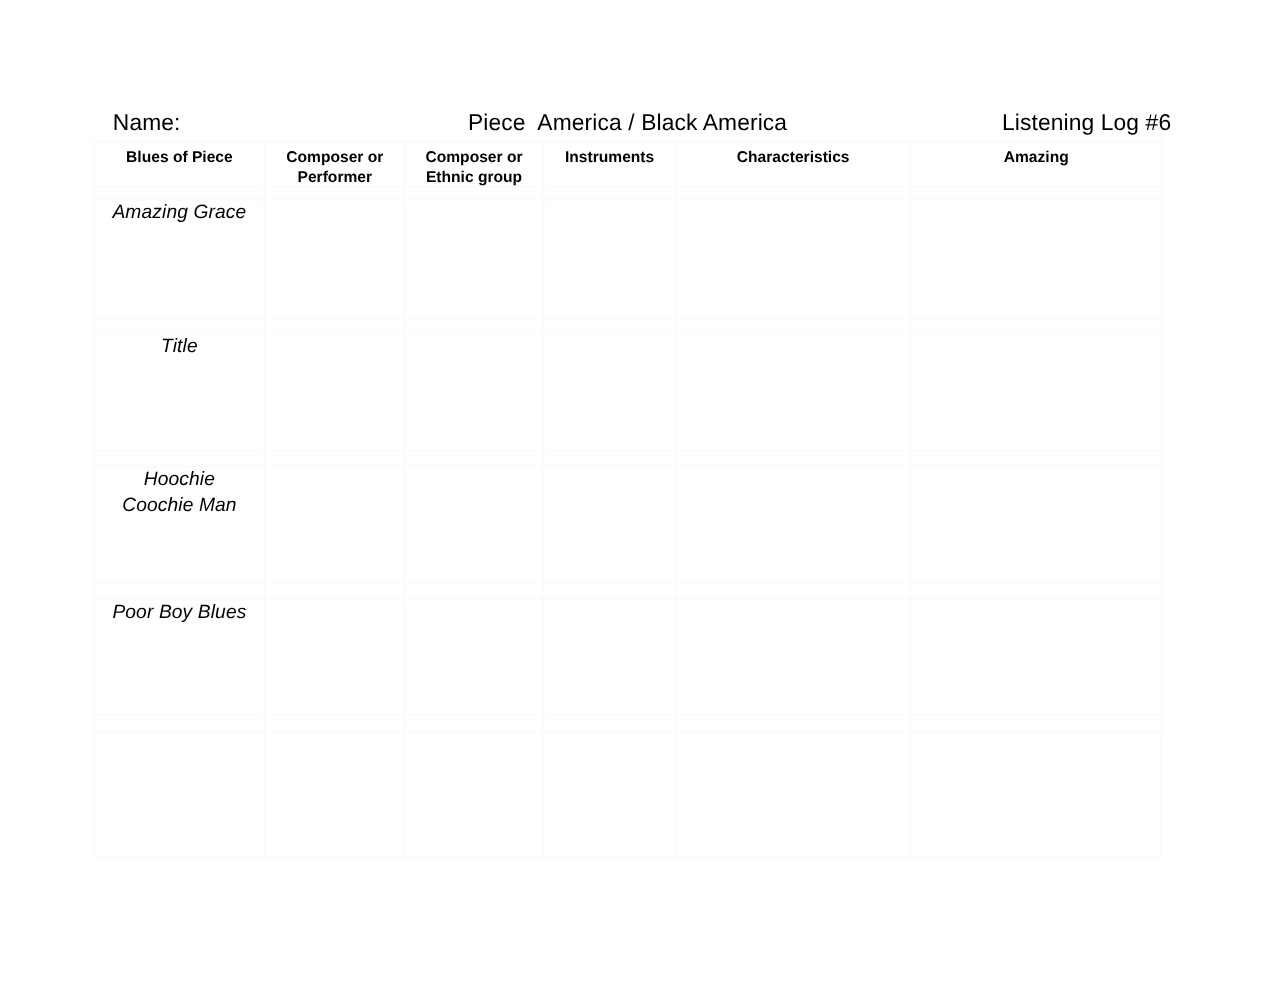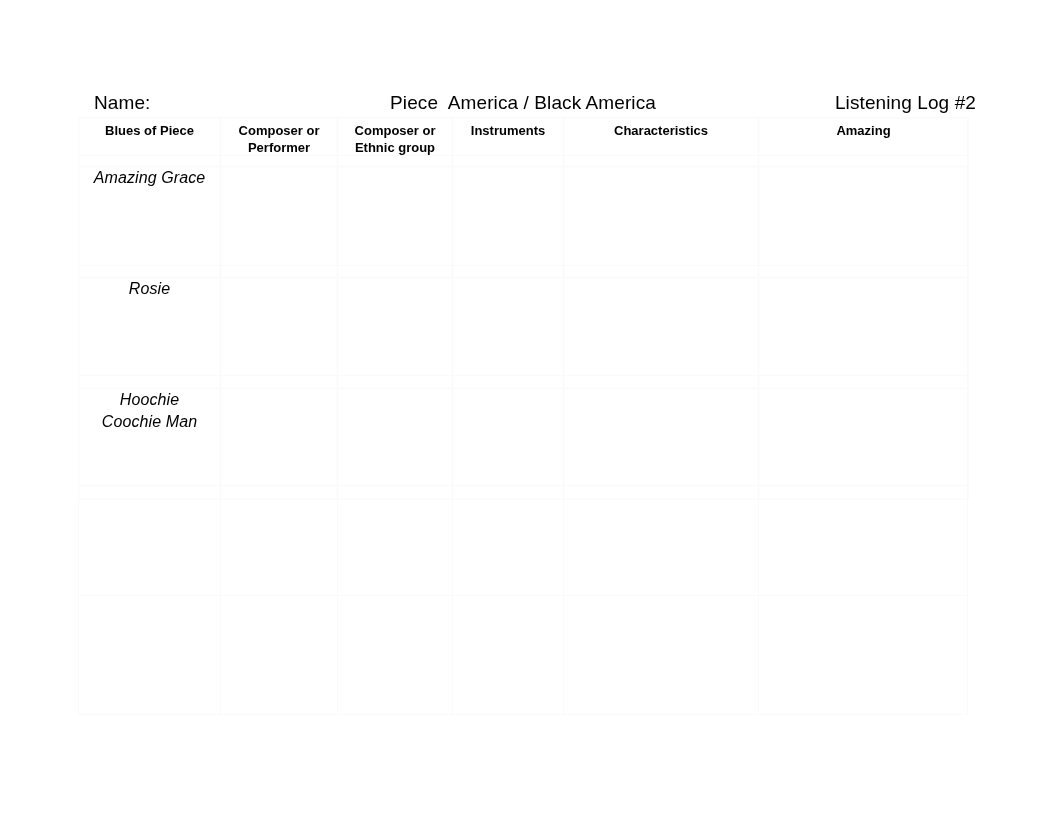--- a/index.html
+++ b/index.html
@@ -137,21 +137,21 @@
   }
 </style>
 </head>
 <body>
 
 <div class="page">
 
   <div class="title-row">
     <div class="title-name">Name:</div>
     <div class="title-center">Piece  America / Black America</div>
-    <div class="title-right">Listening Log #2</div>
+    <div class="title-right">Listening Log #6</div>
   </div>
 
   <table class="log-table">
     <colgroup>
       <col class="col-title">
       <col class="col-composer">
       <col class="col-country">
       <col class="col-instr">
       <col class="col-charact">
       <col class="col-comments">
@@ -169,30 +169,38 @@
     <tbody>
       <tr>
         <td class="cell-title">Amazing Grace</td>
         <td class="cell-blank"></td>
         <td class="cell-blank"></td>
         <td class="cell-blank"></td>
         <td class="cell-blank"></td>
         <td class="cell-blank"></td>
       </tr>
       <tr>
-        <td class="cell-title">Rosie</td>
+        <td class="cell-title">Title</td>
         <td class="cell-blank"></td>
         <td class="cell-blank"></td>
         <td class="cell-blank"></td>
         <td class="cell-blank"></td>
         <td class="cell-blank"></td>
       </tr>
       <tr>
         <td class="cell-title">Hoochie
 Coochie Man</td>
+        <td class="cell-blank"></td>
+        <td class="cell-blank"></td>
+        <td class="cell-blank"></td>
+        <td class="cell-blank"></td>
+        <td class="cell-blank"></td>
+      </tr>
+      <tr>
+        <td class="cell-title">Poor Boy Blues</td>
         <td class="cell-blank"></td>
         <td class="cell-blank"></td>
         <td class="cell-blank"></td>
         <td class="cell-blank"></td>
         <td class="cell-blank"></td>
       </tr>
     </tbody>
   </table>
 
   <div class="grid-overlay">

